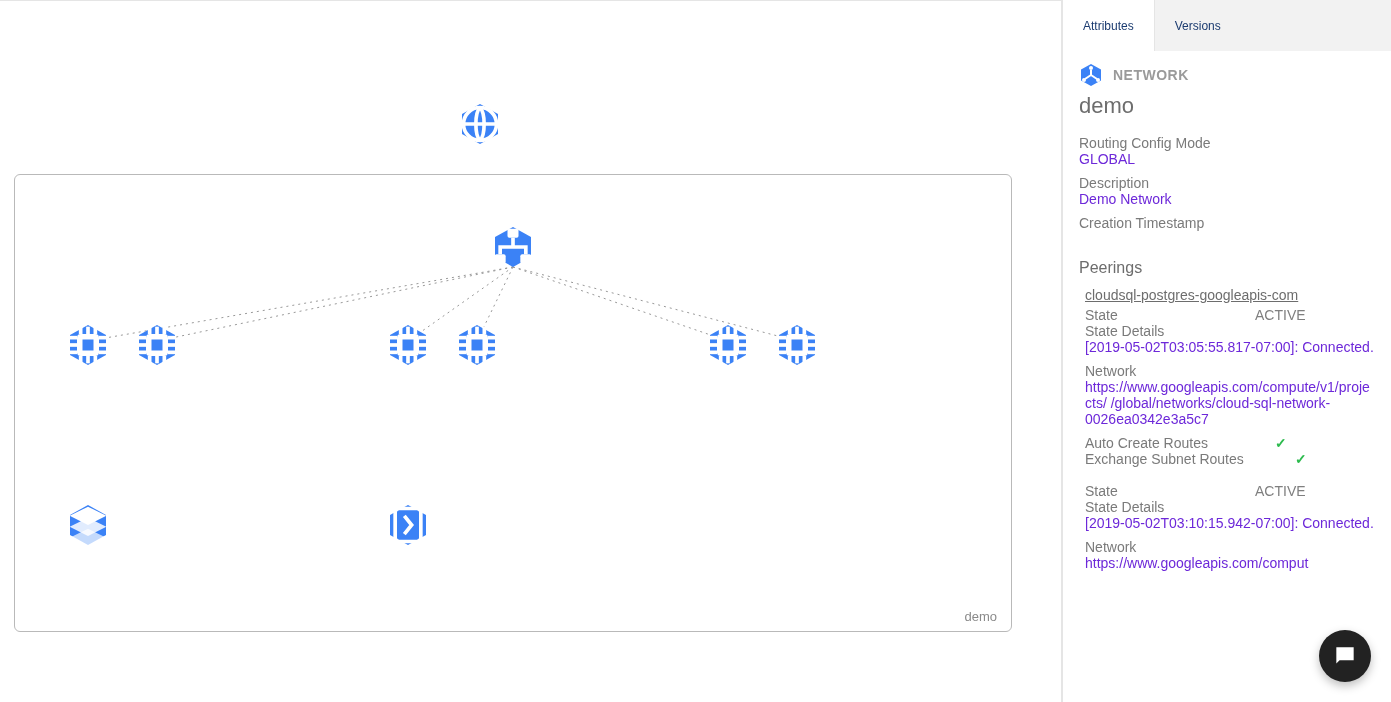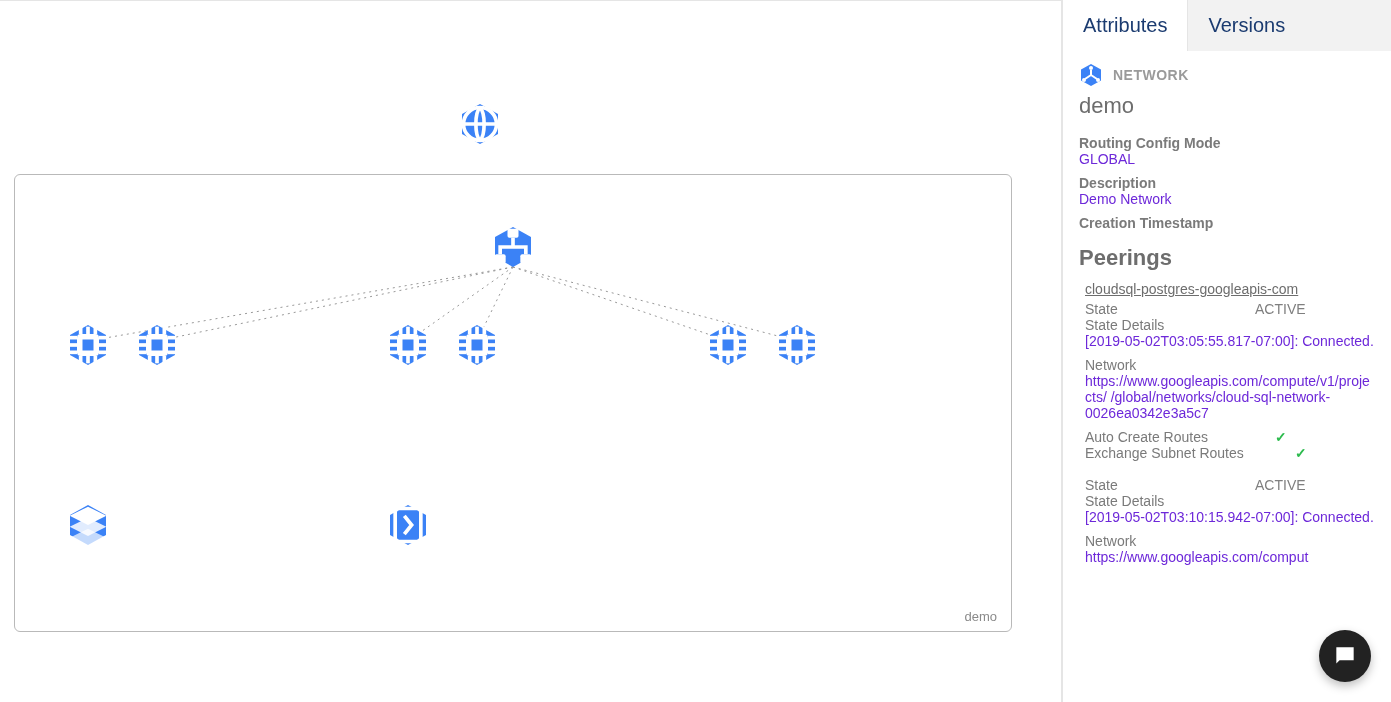--- a/index.html
+++ b/index.html
@@ -131,21 +131,21 @@
 
   .tabs {
     display: flex;
     height: 51px;
     background: #f2f2f2;
   }
   .tab {
     padding: 0 20px;
     display: flex;
     align-items: center;
-    font-size: 20px;
+    font-size: 12px;
     font-weight: 500;
     cursor: pointer;
   }
   .tab.active {
     background: #fff;
     color: #1b3b70;
     border-right: 1px solid #e5e5e5;
   }
   .tab.inactive {
     color: #1b3b70;
@@ -176,28 +176,27 @@
   }
 
   .type-label { font-weight: 700; letter-spacing: 0.5px; color: #9a9a9a; }
 
   .resource-name {
     font-size: 22px;
     color: #6d6d6d;
     margin: 6px 0 16px 0;
   }
 
-  .field-label { font-weight: 700; color: #7a7a7a; margin-top: 2px; }
+  .field-label { font-weight: 400; color: #7a7a7a; margin-top: 2px; }
   .field-value { color: #6d28d9; margin-bottom: 8px; word-break: break-word; }
 
   .section-heading {
-    font-size: 22px;
+    font-size: 16px;
     color: #6d6d6d;
-    margin: 14px 0 10px 0;
-    font-weight: bold;
+    margin: 28px 0 10px 0;
   }
 
   .peering-block { margin-bottom: 16px; padding-left: 6px; }
   .peering-name {
     font-weight: 400;
     color: #6d6d6d;
     text-decoration: underline;
     margin-bottom: 4px;
     cursor: pointer;
   }

